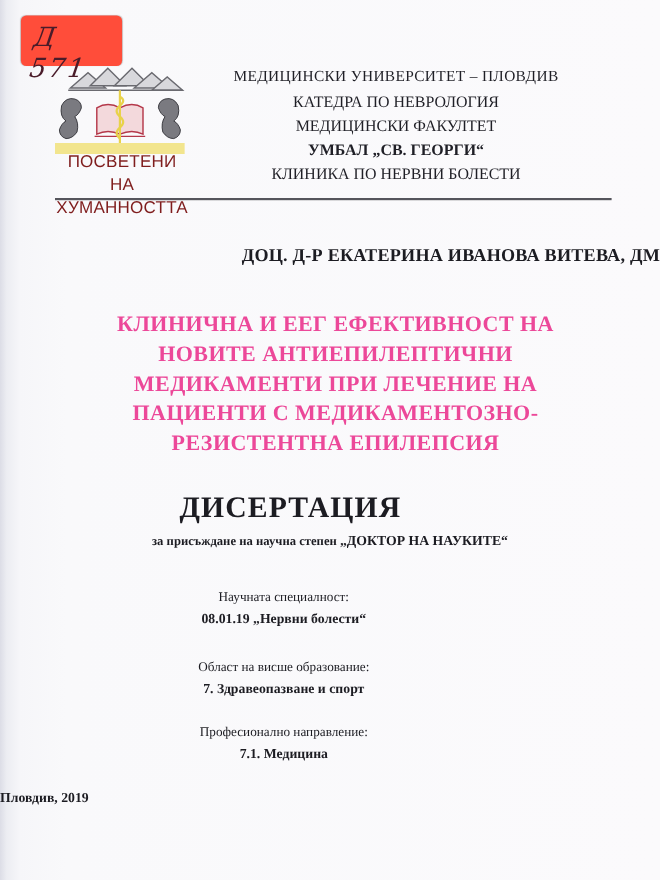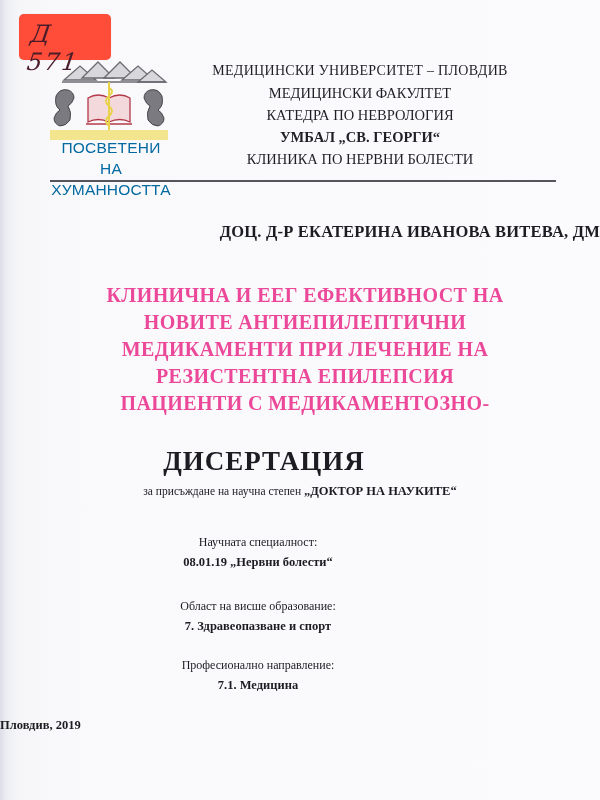--- a/index.html
+++ b/index.html
@@ -18,30 +18,30 @@
   .sticker-text {
     position:absolute; left:10px; top:6px;
     font-family:"DejaVu Serif", serif; font-style:italic;
     font-size:24px; color:#4a1c2a; letter-spacing:2px;
     transform: skewX(-8deg);
   }
   .logo { position:absolute; left:50px; top:58px; width:118px; height:85px; }
   .logo-caption {
     position:absolute; left:50px; top:137px; width:122px; text-align:center;
     font-family:"Liberation Sans", "DejaVu Sans", sans-serif;
-    font-size:15.5px; line-height:21px; color:#0369a1; letter-spacing:0.2px;
+    font-size:15.5px; line-height:21px; color:#7f1d1d; letter-spacing:0.2px;
   }
   .inst { position:absolute; left:170px; width:380px; text-align:center; font-size:14.5px; line-height:22px; color:#1f1f26; }
   .inst .l1 { font-weight:normal; font-size:14px; letter-spacing:0.3px; }
   .inst .bold { font-weight:bold; }
   .rule { position:absolute; left:50px; top:180px; width:506px; height:2px; background:#55555c; }
   .author { position:absolute; left:0; top:222px; width:600px; text-align:right; font-weight:bold; font-size:16.5px; letter-spacing:0.2px; }
   .title { position:absolute; left:40px; top:282px; width:530px; text-align:center; font-weight:bold; font-size:20px; line-height:27px; letter-spacing:0.4px; color:#ec4899; }
   .diss { position:absolute; left:0; top:446px; width:528px; text-align:center; font-weight:bold; font-size:27px; letter-spacing:1px; }
-  .degree { position:absolute; left:0; top:484px; width:600px; text-align:center; font-size:11.5px; }
+  .degree { position:absolute; left:0; top:484px; width:600px; text-align:center; font-size:11.5px;font-weight:bold; }
   .degree b { font-size:12.5px; }
   .field { position:absolute; left:0; width:516px; text-align:center; font-size:12px; line-height:20px; }
   .field .v { font-weight:bold; font-size:12.5px; }
   .city { position:absolute; left:0; top:718px; width:600px; text-align:left; font-weight:bold; font-size:12.5px; }
 </style>
 </head>
 <body>
 
 <div class="page">
 
@@ -79,36 +79,36 @@
     <rect x="0" y="72" width="118" height="10" fill="#f2e58e"></rect>
   </svg>
 
   <div class="logo-caption">
     <div>ПОСВЕТЕНИ НА</div>
     <div>ХУМАННОСТТА</div>
   </div>
 
   <div class="inst" style="top:60px;">
     <div class="l1">МЕДИЦИНСКИ УНИВЕРСИТЕТ – ПЛОВДИВ</div>
+    <div>КАТЕДРА ПО НЕВРОЛОГИЯ</div>
     <div>МЕДИЦИНСКИ ФАКУЛТЕТ</div>
-    <div>КАТЕДРА ПО НЕВРОЛОГИЯ</div>
     <div class="bold">УМБАЛ „СВ. ГЕОРГИ“</div>
     <div>КЛИНИКА ПО НЕРВНИ БОЛЕСТИ</div>
   </div>
 
   <div class="rule"></div>
 
   <div class="author">ДОЦ. Д-Р ЕКАТЕРИНА ИВАНОВА ВИТЕВА, ДМ</div>
 
   <div class="title">
     <div>КЛИНИЧНА И ЕЕГ ЕФЕКТИВНОСТ НА</div>
     <div>НОВИТЕ АНТИЕПИЛЕПТИЧНИ</div>
     <div>МЕДИКАМЕНТИ ПРИ ЛЕЧЕНИЕ НА</div>
+    <div>ПАЦИЕНТИ С МЕДИКАМЕНТОЗНО-</div>
     <div>РЕЗИСТЕНТНА ЕПИЛЕПСИЯ</div>
-    <div>ПАЦИЕНТИ С МЕДИКАМЕНТОЗНО-</div>
   </div>
 
   <div class="diss">ДИСЕРТАЦИЯ</div>
 
   <div class="degree">
     <span>за присъждане на научна степен</span>
     <b>„ДОКТОР НА НАУКИТЕ“</b>
   </div>
 
   <div class="field" style="top:532px;">

